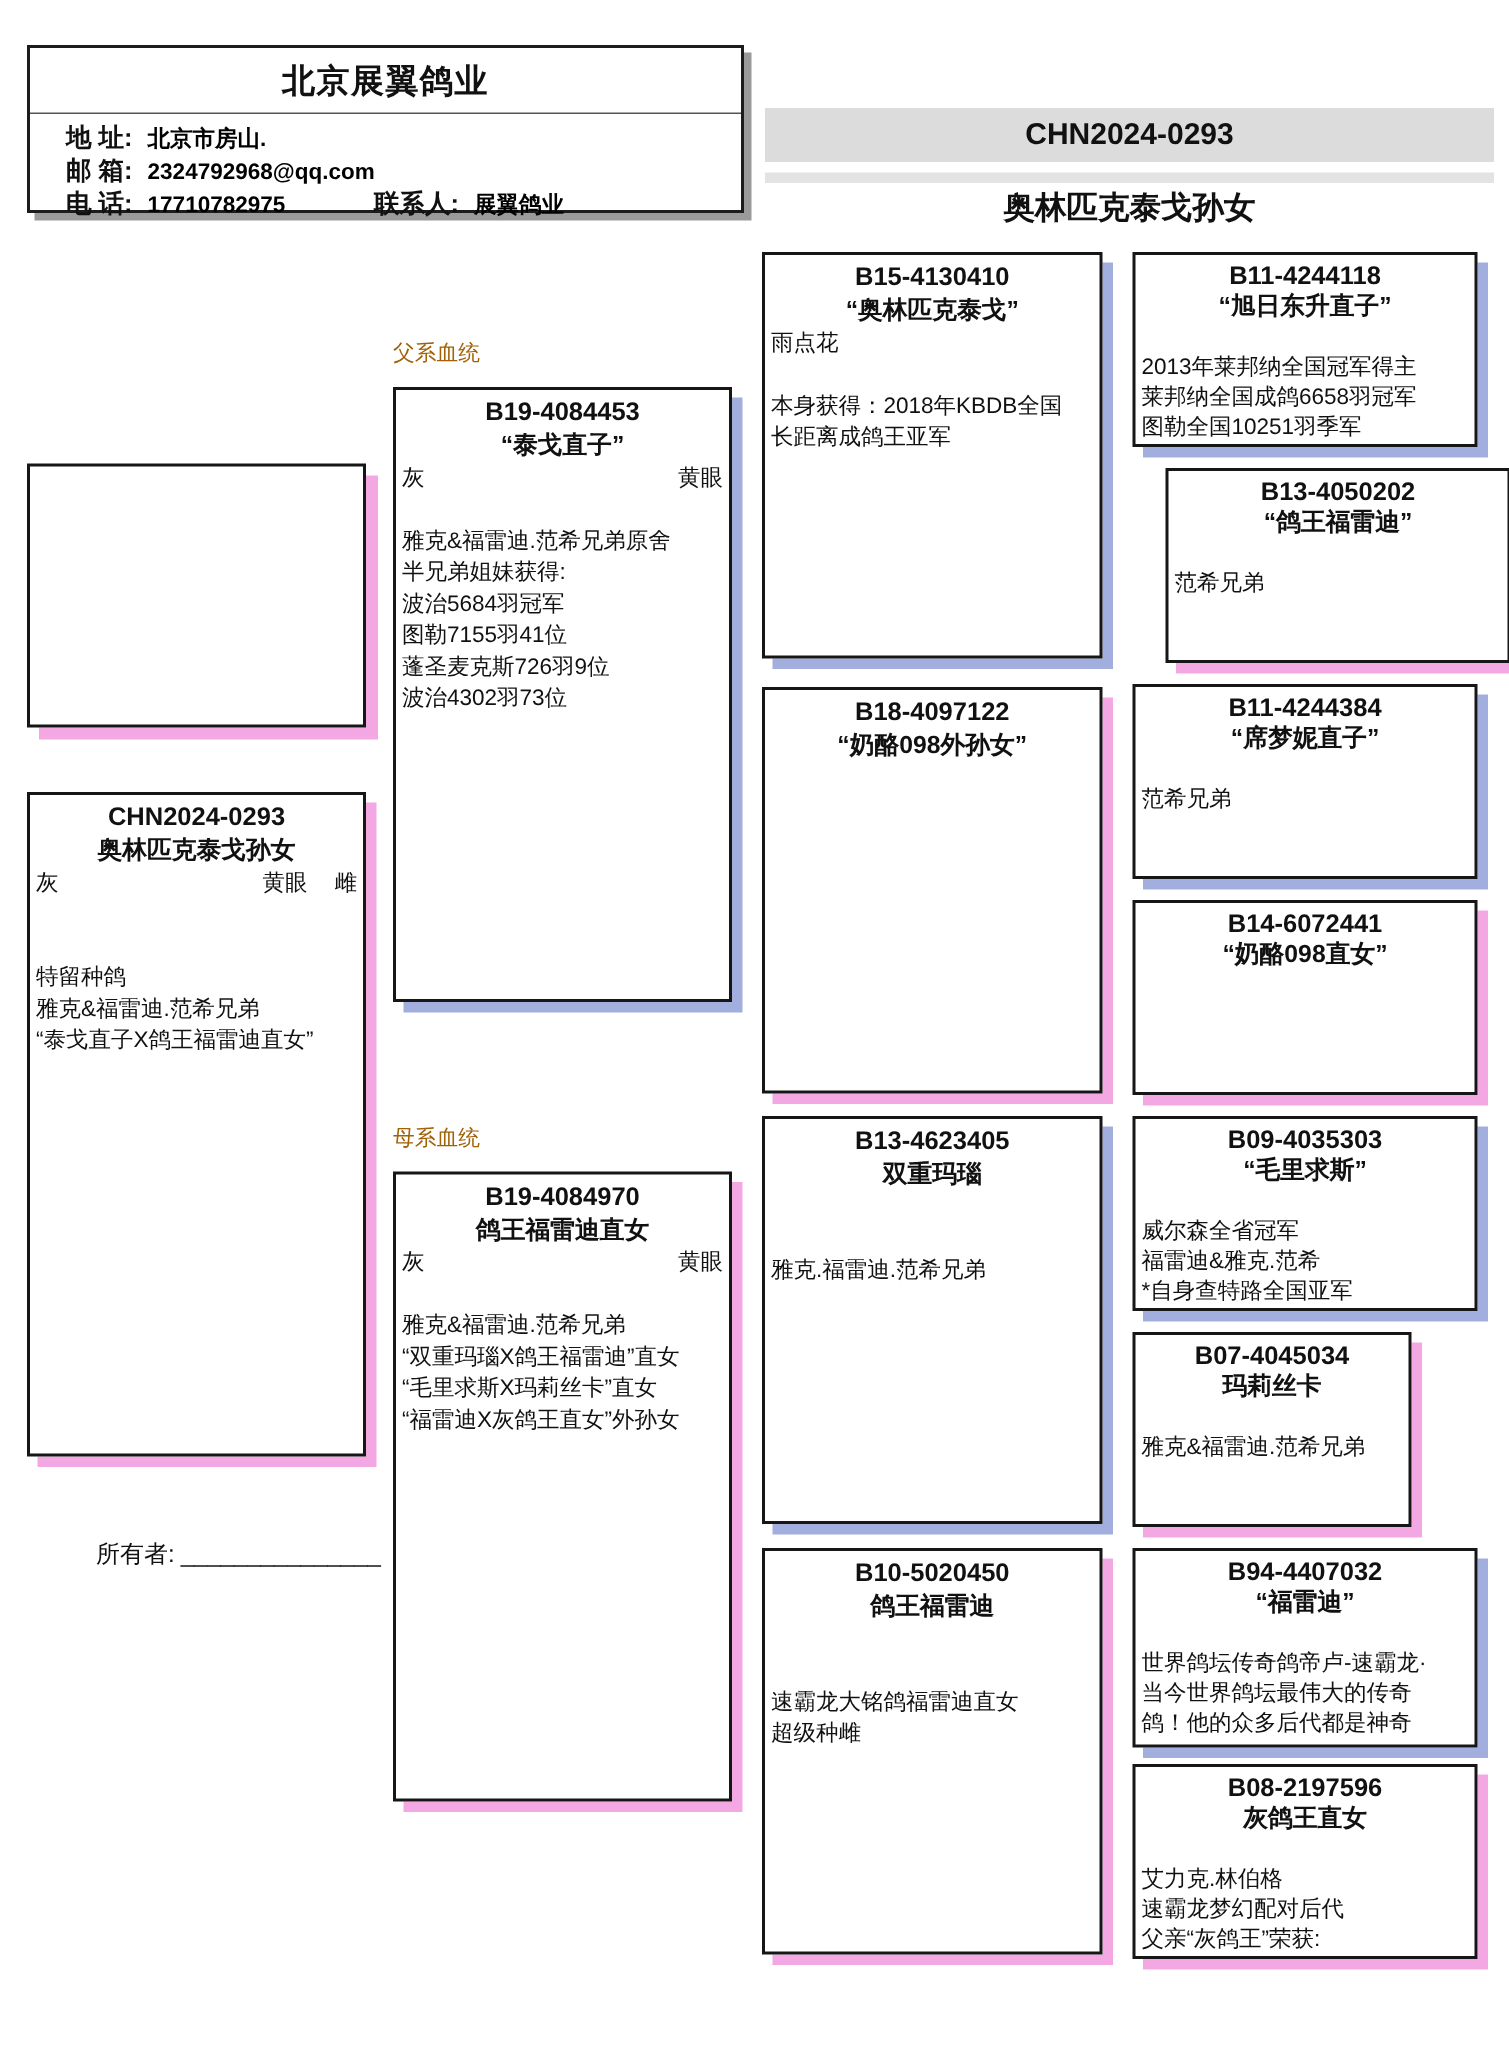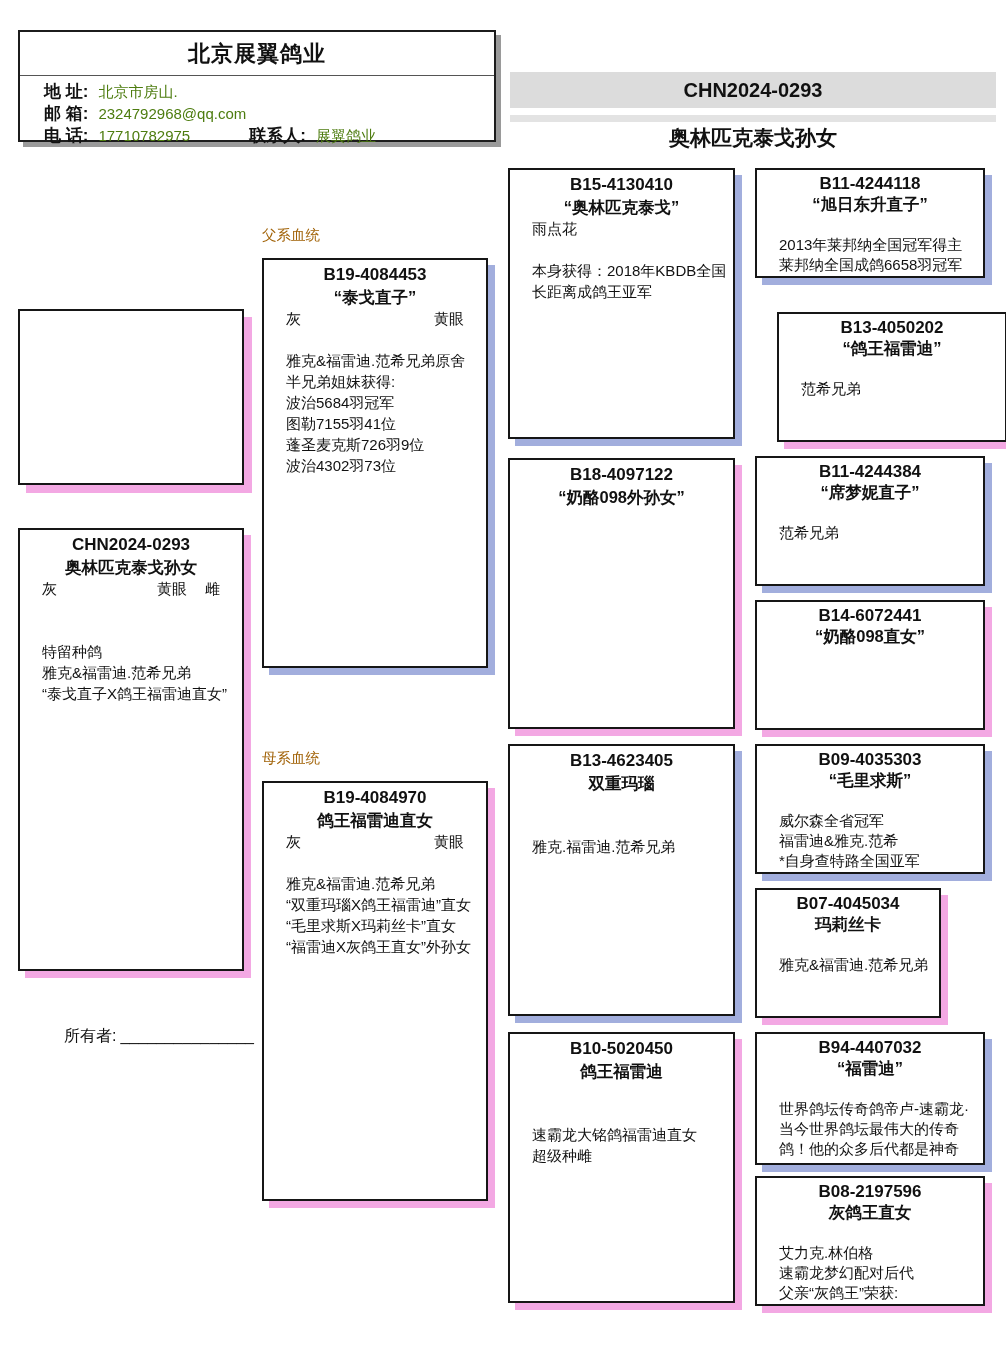--- a/index.html
+++ b/index.html
@@ -13,35 +13,35 @@
   #page{position:relative;width:1006px;height:1366px;background:#fff;overflow:hidden;}
 
   
   .header-box{position:absolute;left:18px;top:30px;width:478px;height:112px;
     background:#fff;border:2px solid #1c1c1c;box-shadow:5px 5px 0 var(--hdr-shadow);}
   .header-title{height:44px;line-height:44px;text-align:center;font-size:22px;font-weight:bold;
     border-bottom:1px solid #555;letter-spacing:1px;}
   .header-info{padding:5px 10px 0 24px;font-size:15px;}
   .hrow{height:22px;line-height:22px;white-space:nowrap;}
   .hlbl{font-weight:bold;font-size:17px;margin-right:10px;}
-  .hval{color:#4d7c0f;font-size:15px;}
+  .hval{color:#000000;font-size:15px;font-weight:bold;}
   .hlbl.contact{margin-left:55px;}
 
   
   .banner{position:absolute;left:510px;top:72px;width:486px;height:36px;background:var(--banner);
     text-align:center;line-height:36px;font-size:20px;font-weight:bold;}
   .banner-strip{position:absolute;left:510px;top:115px;width:486px;height:7px;background:#e3e3e3;}
   .banner-name{position:absolute;left:510px;top:124px;width:486px;text-align:center;
     font-size:21px;font-weight:bold;}
 
   
   .sec-label{position:absolute;font-size:14.5px;color:#a16207;}
 
   
-  .pbox{position:absolute;background:#fff;border:2px solid #161616;padding:4px 22px;
+  .pbox{position:absolute;background:#fff;border:2px solid #161616;padding:4px 4px;
     overflow:hidden;font-size:15px;}
   .pbox.m{box-shadow:7px 7px 0 var(--m);}
   .pbox.f{box-shadow:7px 7px 0 var(--f);}
   .ring{text-align:center;font-weight:bold;font-size:17px;line-height:22px;}
   .pname{text-align:center;font-weight:bold;font-size:16.5px;line-height:22px;}
   .traits{display:flex;line-height:21px;}
   .traits .color{flex:1;text-align:left;}
   .traits .sex{margin-left:18px;}
   .lines .line{min-height:21px;line-height:21px;white-space:nowrap;}
   .pbox.sm .ring,.pbox.sm .pname{line-height:21px;}
@@ -164,21 +164,21 @@
     <div class="ring">B10-5020450</div>
     <div class="pname">鸽王福雷迪</div>
     <div class="lines">
         <div class="line"></div>
         <div class="line"></div>
         <div class="line">速霸龙大铭鸽福雷迪直女</div>
         <div class="line">超级种雌</div>
       </div>
   </div>
 
-  <div class="pbox sm m" style="left:755px;top:168px;width:230px;height:110px;">
+  <div class="pbox sm m" style="left:755px;top:168px;width:230px;height:130px;">
     <div class="ring">B11-4244118</div>
     <div class="pname">“旭日东升直子”</div>
     <div class="lines">
         <div class="line"></div>
         <div class="line">2013年莱邦纳全国冠军得主</div>
         <div class="line">莱邦纳全国成鸽6658羽冠军</div>
         <div class="line">图勒全国10251羽季军</div>
       </div>
   </div>
   <div class="pbox sm f" style="left:777px;top:312px;width:230px;height:130px;">

